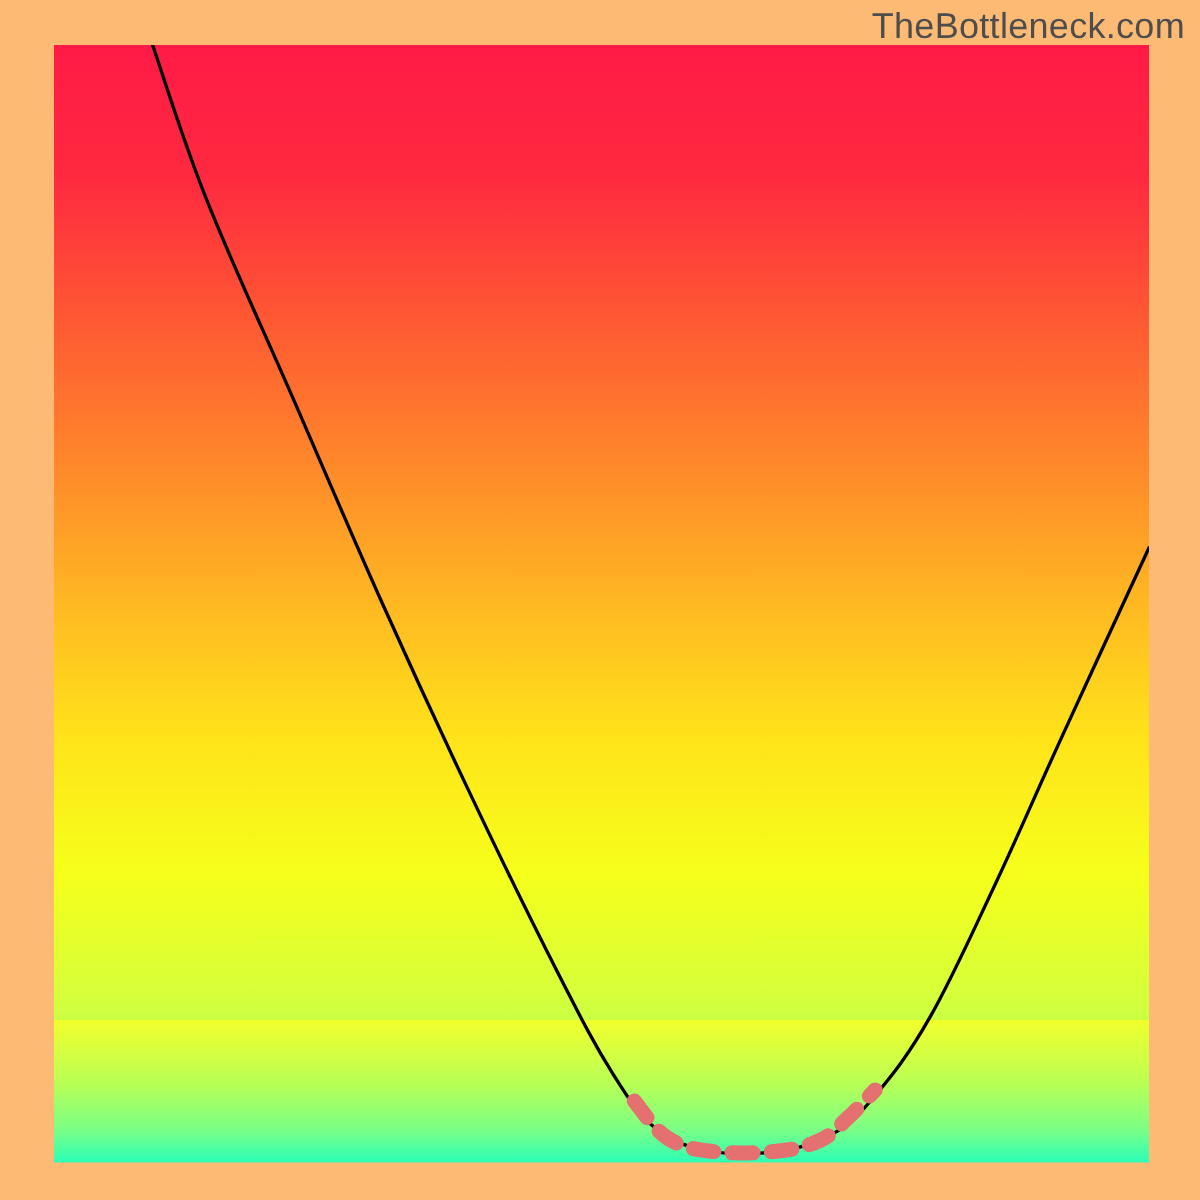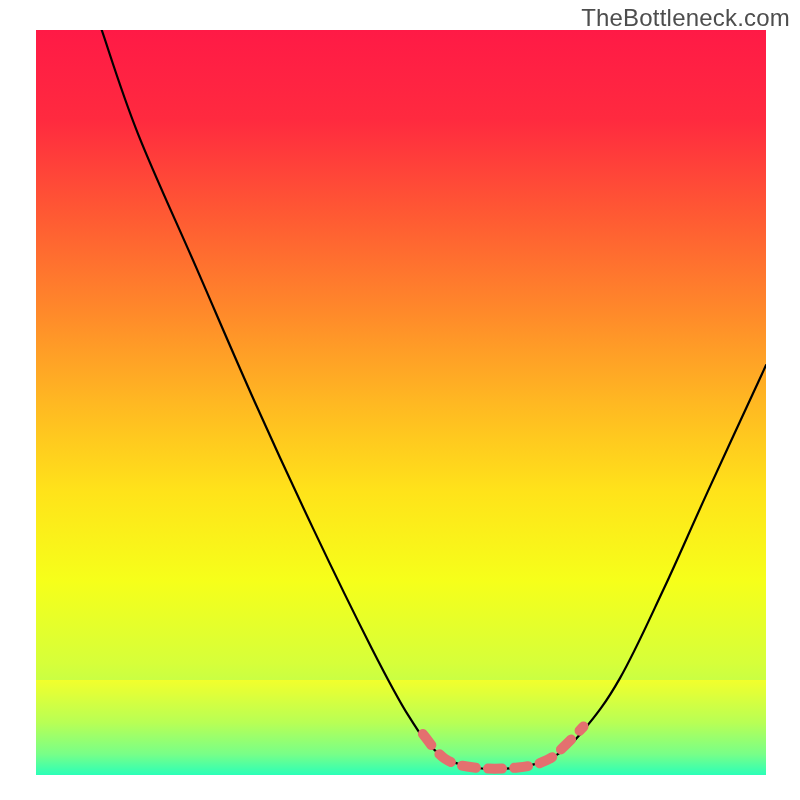--- a/index.html
+++ b/index.html
@@ -8,21 +8,21 @@
     width: 800px;
     height: 800px;
     background: #000;
     overflow: hidden;
     font-family: Arial, Helvetica, sans-serif;
   }
   .frame {
     position: absolute;
     width: 800px;
     height: 800px;
-    background: #ffffff;
+    background: #fdba74;
   }
   .plot {
     position: absolute;
     left: 36px;
     top: 30px;
     width: 730px;
     height: 745px;
   }
   
   .gradient {

